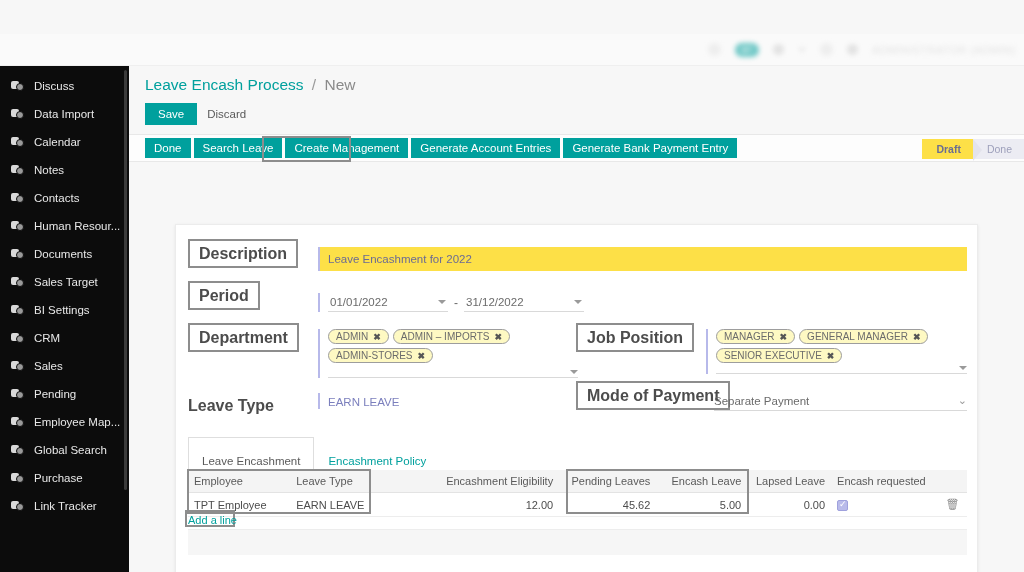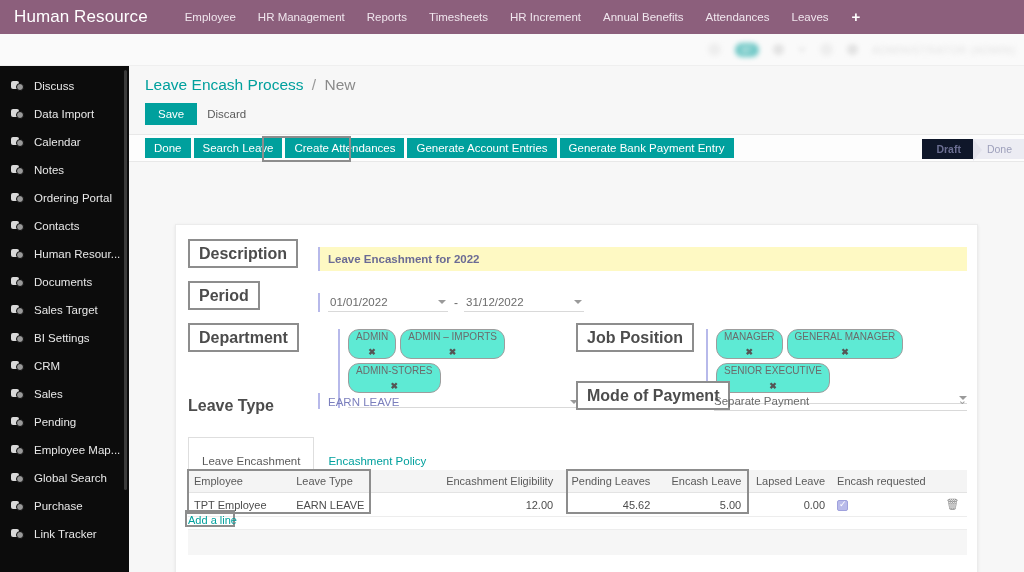--- a/index.html
+++ b/index.html
@@ -100,21 +100,21 @@
   .hl-box {
     position:absolute; border:2px solid #8d8d8d; pointer-events:none;
   }
   .statusbar {
     position:absolute; right:0; top:3px; display:flex; align-items:center; height:22px;
   }
   .st-pill {
     position:relative; font-size:10.5px; padding:4px 12px 4px 14px;
     color:#9ea0bb; background:#ececf3; white-space:nowrap;
   }
-  .st-pill.on { color:#6b6e92; background:#0f172a; font-weight:bold;margin-left:20px; }
+  .st-pill.on { color:#6b6e92; background:#fde047; font-weight:bold;margin-left:20px; }
   .st-pill:after {
     content:""; position:absolute; right:-9px; top:0;
     border-top:11px solid transparent; border-bottom:11px solid transparent;
     border-left:9px solid #ececf3; z-index:2;
   }
   .st-pill.on:after { border-left-color:#e3e3ec; }
 
   
   .sheet {
     position:absolute; left:46px; top:158px; width:803px; height:390px;
@@ -122,33 +122,32 @@
     box-shadow:0 1px 3px rgba(0,0,0,.08);
     overflow:hidden;
   }
   .frow { position:absolute; display:flex; align-items:flex-start; }
 
   .flabel { font-size:16px; color:#4c4c4c; white-space:nowrap;font-weight:bold; }
   .flabel.boxed {
     border:2px solid #8d8d8d; padding:4px 9px; background:#ffffff;
   }
 
-  .hl-input { background:#fef9c3;font-weight:bold; }
+  .hl-input { background:#fde047; }
   .inp-line {
     border-bottom:1px solid #d9d9d9; font-size:11.5px; color:#6b6b6b;
     padding:3px 2px;
   }
   .inp-acc { border-left:2px solid #b7b9ea; }
 
   .tagbox { display:flex; flex-wrap:wrap; gap:4px; align-items:center; }
   .tag {
     border:1px solid #9d9d9d; border-radius:11px; padding:1px 7px;
     font-size:10px; color:#6b6b6b; white-space:nowrap; display:inline-flex; gap:5px; align-items:center;
-    background:#5eead4;
-    flex-direction:column;
+    background:#fef9c3;
   }
   .tag .x { font-size:9px; color:#555; font-weight:bold; cursor:pointer; }
   .caret-dn {
     width:0;height:0;border-left:4px solid transparent;border-right:4px solid transparent;
     border-top:4px solid #9a9a9a;
   }
   .chev { font-size:11px; color:#9a9a9a; }
 
   .link-val { color:#7b7fbd; font-size:11.5px; }
 
@@ -193,34 +192,20 @@
   .tbl-foot {
     position:absolute; left:12px; top:304px; width:779px; height:26px;
     background:#f6f6f6; border-top:1px solid #ededed;
   }
 </style>
 </head>
 <body>
 
 <div id="app">
 
-  <div class="topbar">
-    <div class="brand">Human Resource</div>
-    <div class="navitems">
-      <div class="navitem">Employee</div>
-      <div class="navitem">HR Management</div>
-      <div class="navitem">Reports</div>
-      <div class="navitem">Timesheets</div>
-      <div class="navitem">HR Increment</div>
-      <div class="navitem">Annual Benefits</div>
-      <div class="navitem">Attendances</div>
-      <div class="navitem">Leaves</div>
-      <div class="navplus">+</div>
-    </div>
-  </div>
 
   <div class="systray">
     <div class="tray-ghost">
       <span class="tray-circle"></span>
       <span class="tray-badge">87</span>
       <span class="tray-user"></span>
       <span class="tray-caret"></span>
       <span class="tray-circle"></span>
       <span class="tray-user"></span>
       <span class="tray-name">ADMINISTRATOR (ADMIN)</span>
@@ -256,27 +241,20 @@
           <i class="b1"></i>
           <i class="b2"></i>
         </span>
       <span>Notes</span>
     </div>
     <div class="side-item">
       <span class="side-ic">
           <i class="b1"></i>
           <i class="b2"></i>
         </span>
-      <span>Ordering Portal</span>
-    </div>
-    <div class="side-item">
-      <span class="side-ic">
-          <i class="b1"></i>
-          <i class="b2"></i>
-        </span>
       <span>Contacts</span>
     </div>
     <div class="side-item">
       <span class="side-ic">
           <i class="b1"></i>
           <i class="b2"></i>
         </span>
       <span>Human Resour...</span>
     </div>
     <div class="side-item">
@@ -362,21 +340,21 @@
     </div>
 
     <div class="savebar">
       <button class="btn-save">Save</button>
       <span class="btn-discard">Discard</span>
     </div>
 
     <div class="actionbar">
       <div class="act-btn">Done</div>
       <div class="act-btn">Search Leave</div>
-      <div class="act-btn">Create Attendances</div>
+      <div class="act-btn">Create Management</div>
       <div class="act-btn">Generate Account Entries</div>
       <div class="act-btn">Generate Bank Payment Entry</div>
 
       <div class="hl-box" style="left:133px; top:1px; width:89px; height:26px;"></div>
 
       <div class="statusbar">
         <div class="st-pill on">Draft</div>
         <div class="st-pill">Done</div>
       </div>
     </div>
@@ -403,21 +381,21 @@
           </div>
           <span style="color:#6b6b6b;">-</span>
           <div class="inp-line" style="width:120px; display:flex; justify-content:space-between; align-items:center;">
             <span>31/12/2022</span>
             <span class="caret-dn"></span>
           </div>
         </div>
       </div>
 
       <div class="frow" style="left:12px; top:104px; width:390px;">
-        <div style="width:150px;">
+        <div style="width:130px;">
           <span class="flabel boxed">Department</span>
         </div>
         <div class="inp-acc" style="flex:1; padding-left:8px;">
           <div class="tagbox">
             <span class="tag">
               <span>ADMIN</span>
               <span class="x">✖</span>
             </span>
             <span class="tag">
               <span>ADMIN – IMPORTS</span>

